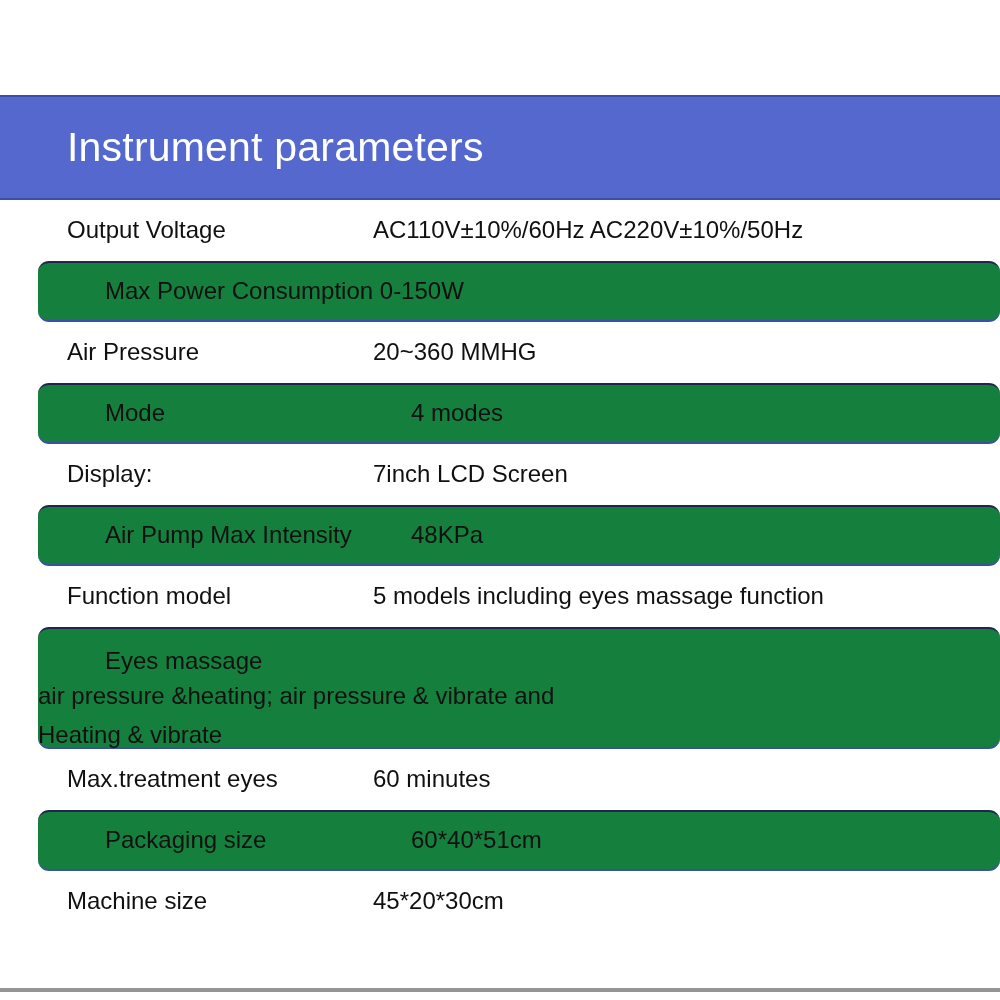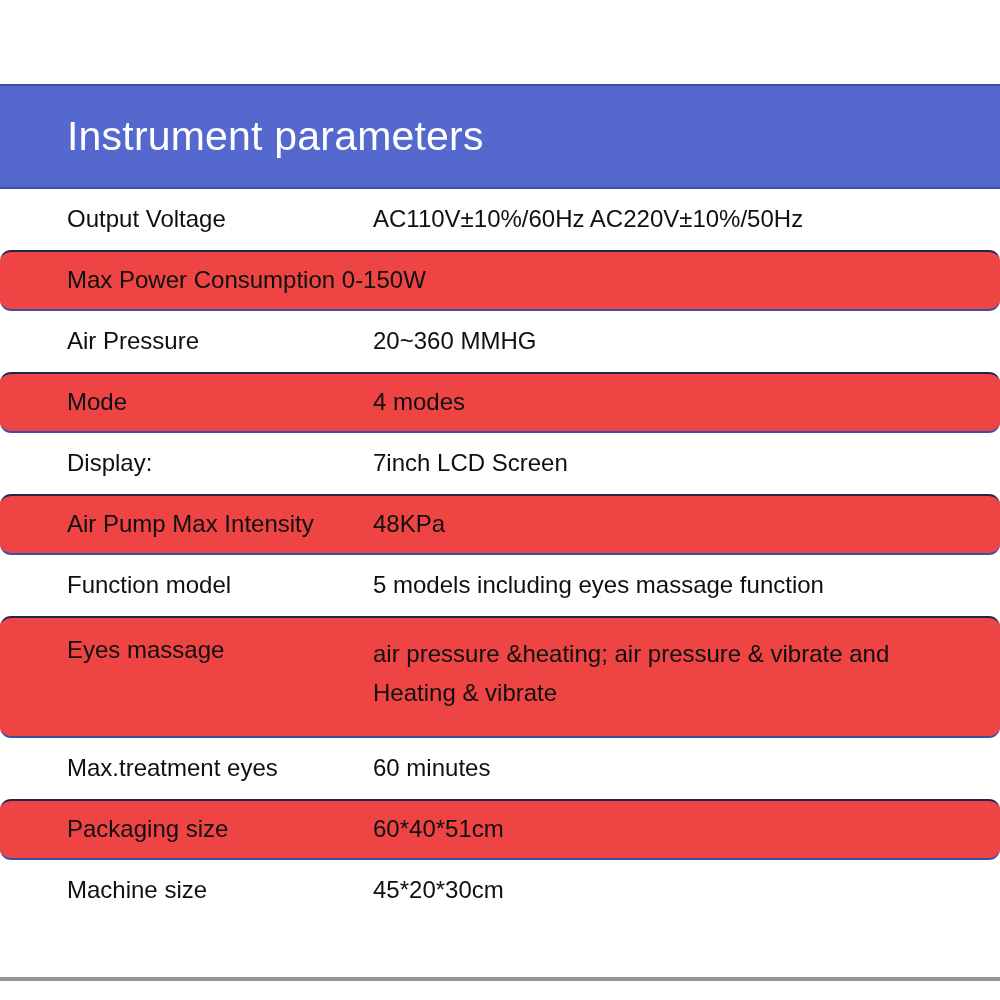--- a/index.html
+++ b/index.html
@@ -17,21 +17,21 @@
   .page {
     position: relative;
     width: 1000px;
     height: 1000px;
     background: #ffffff;
   }
 
   .spec-table {
     position: absolute;
     left: 0;
-    top: 84px;
+    top: 95px;
     width: 1000px;
   }
 
   
   .table-header {
     height: 105px;
     background: #5468ce;
     border-top: 2px solid #3c4fa8;
     border-bottom: 2px solid #3c4fa8;
     display: flex;
@@ -53,28 +53,30 @@
     display: flex;
     align-items: center;
     height: 61px;
     box-sizing: border-box;
     background: #ffffff;
     border-top: 1px solid #ffffff;
     border-bottom: 1px solid #ffffff;
     border-radius: 11px;
   }
   .spec-row.shaded {
-    background: #ef4444;
+    background: #15803d;
     border-top: 2px solid #20264b;
     border-bottom: 2px solid #3c4fa8;
+    margin-left: 38px;
   }
   .spec-row.tall {
     height: 122px;
     align-items: flex-start;
     padding-top: 17px;
+    flex-direction: column;
   }
 
   .spec-label {
     width: 373px;
     box-sizing: border-box;
     padding-left: 67px;
     font-size: 24px;
     color: #101010;
     line-height: 1.28;
     white-space: nowrap;

